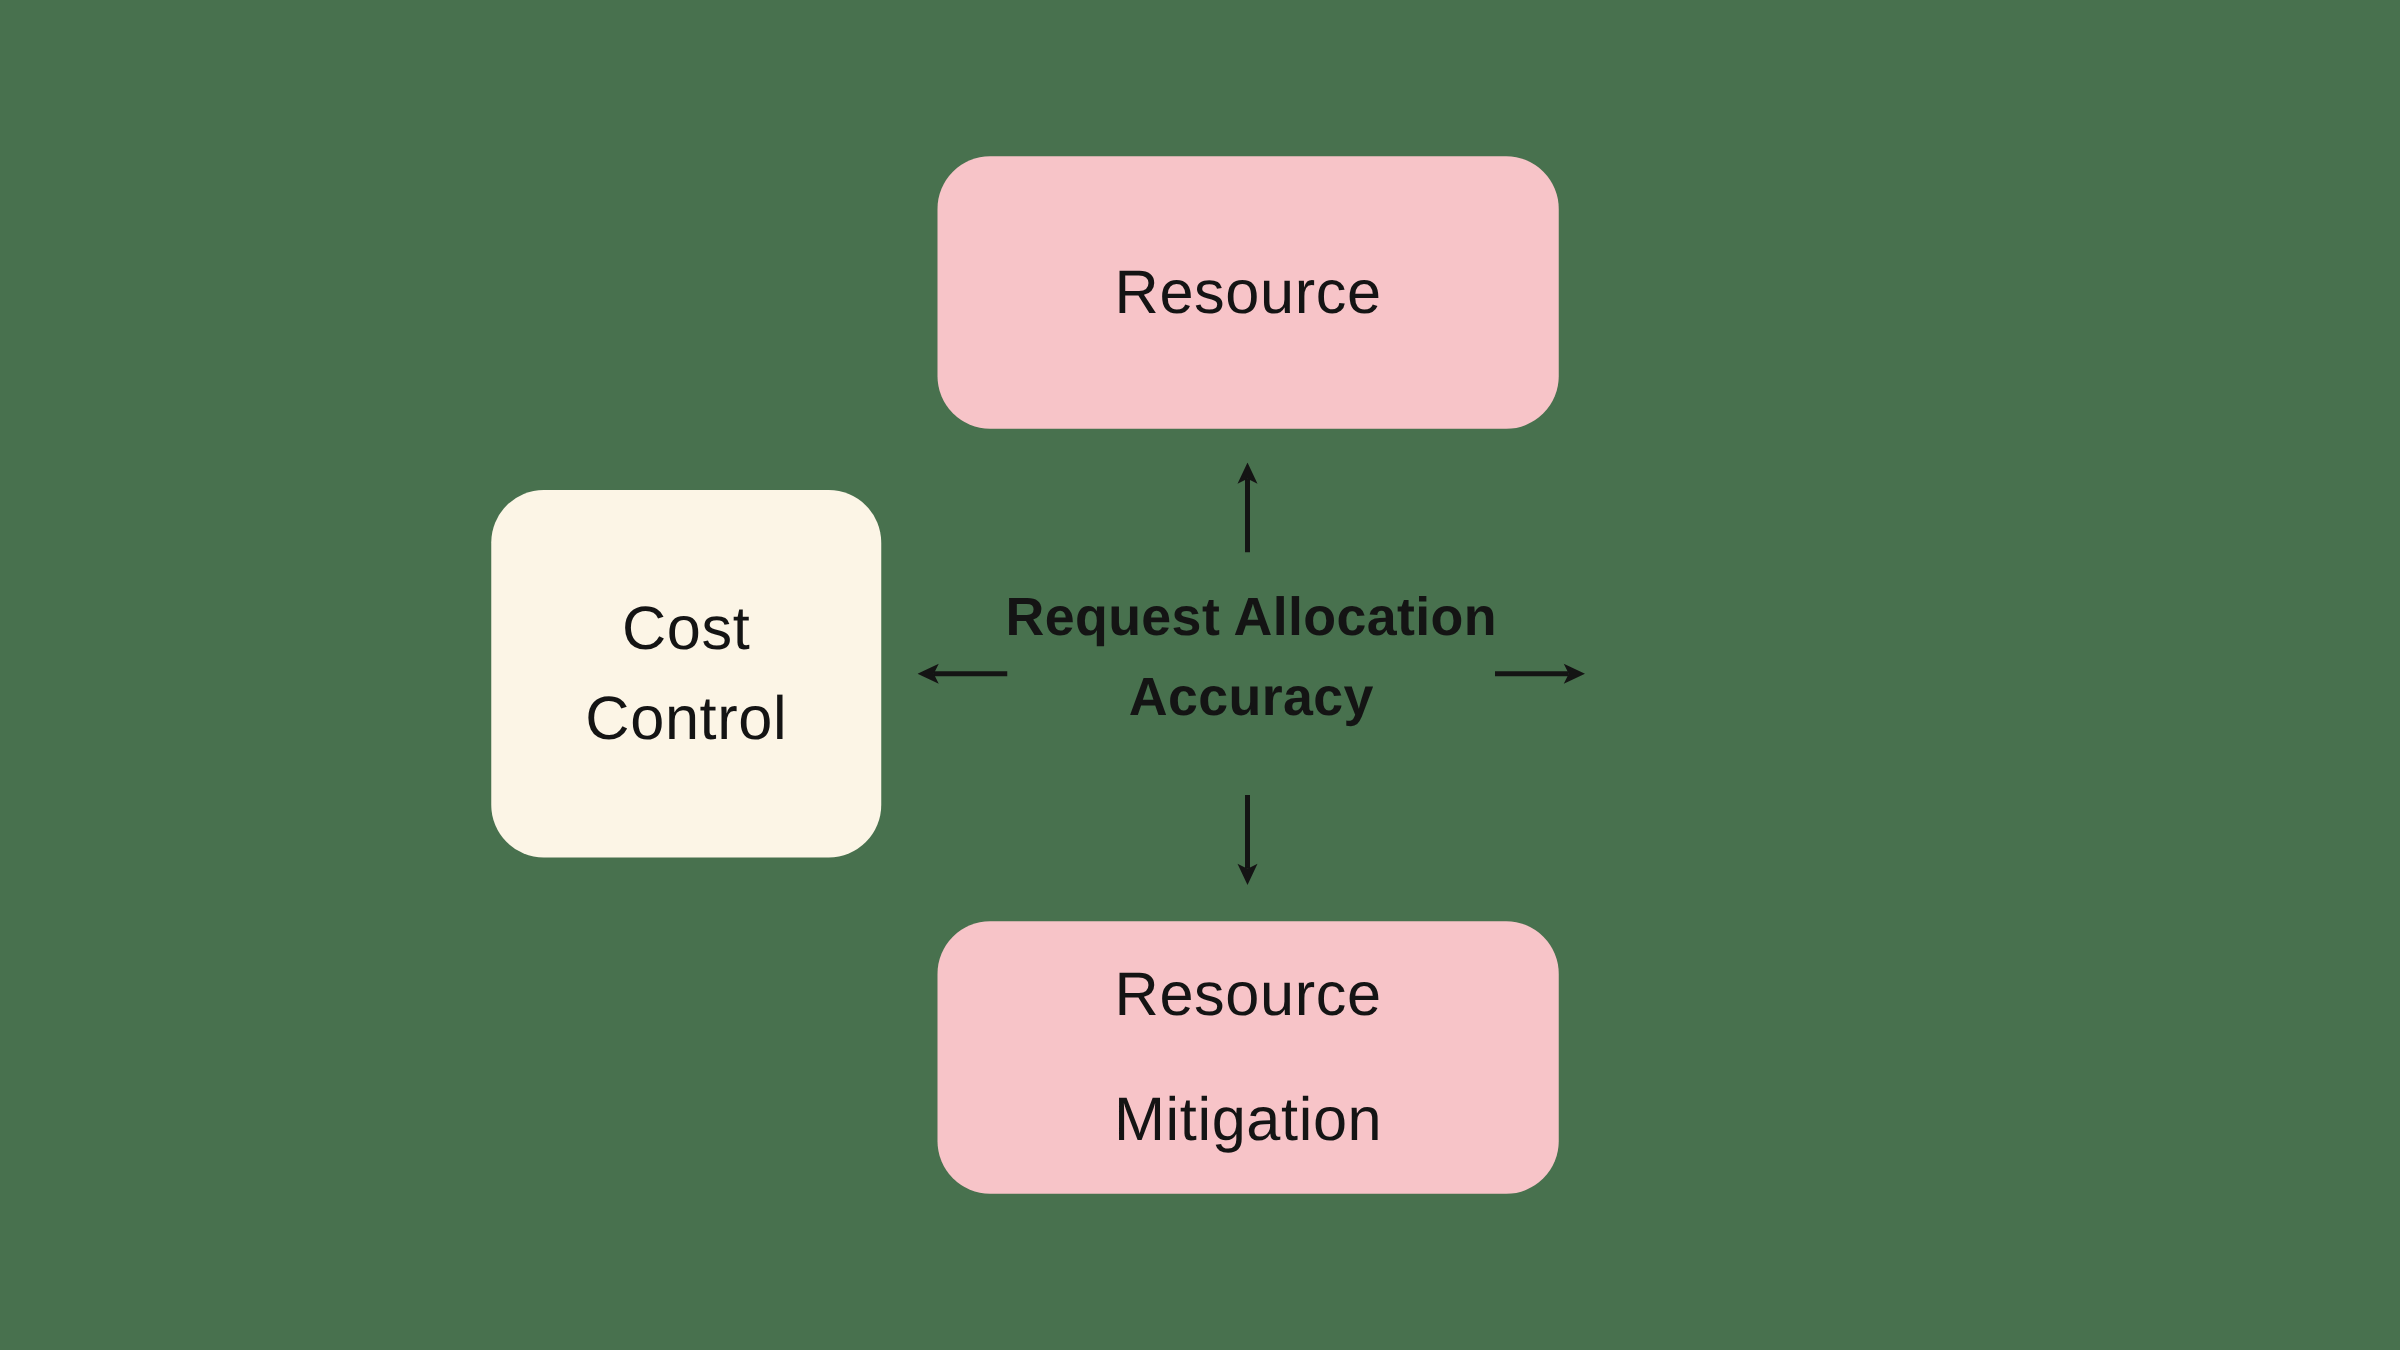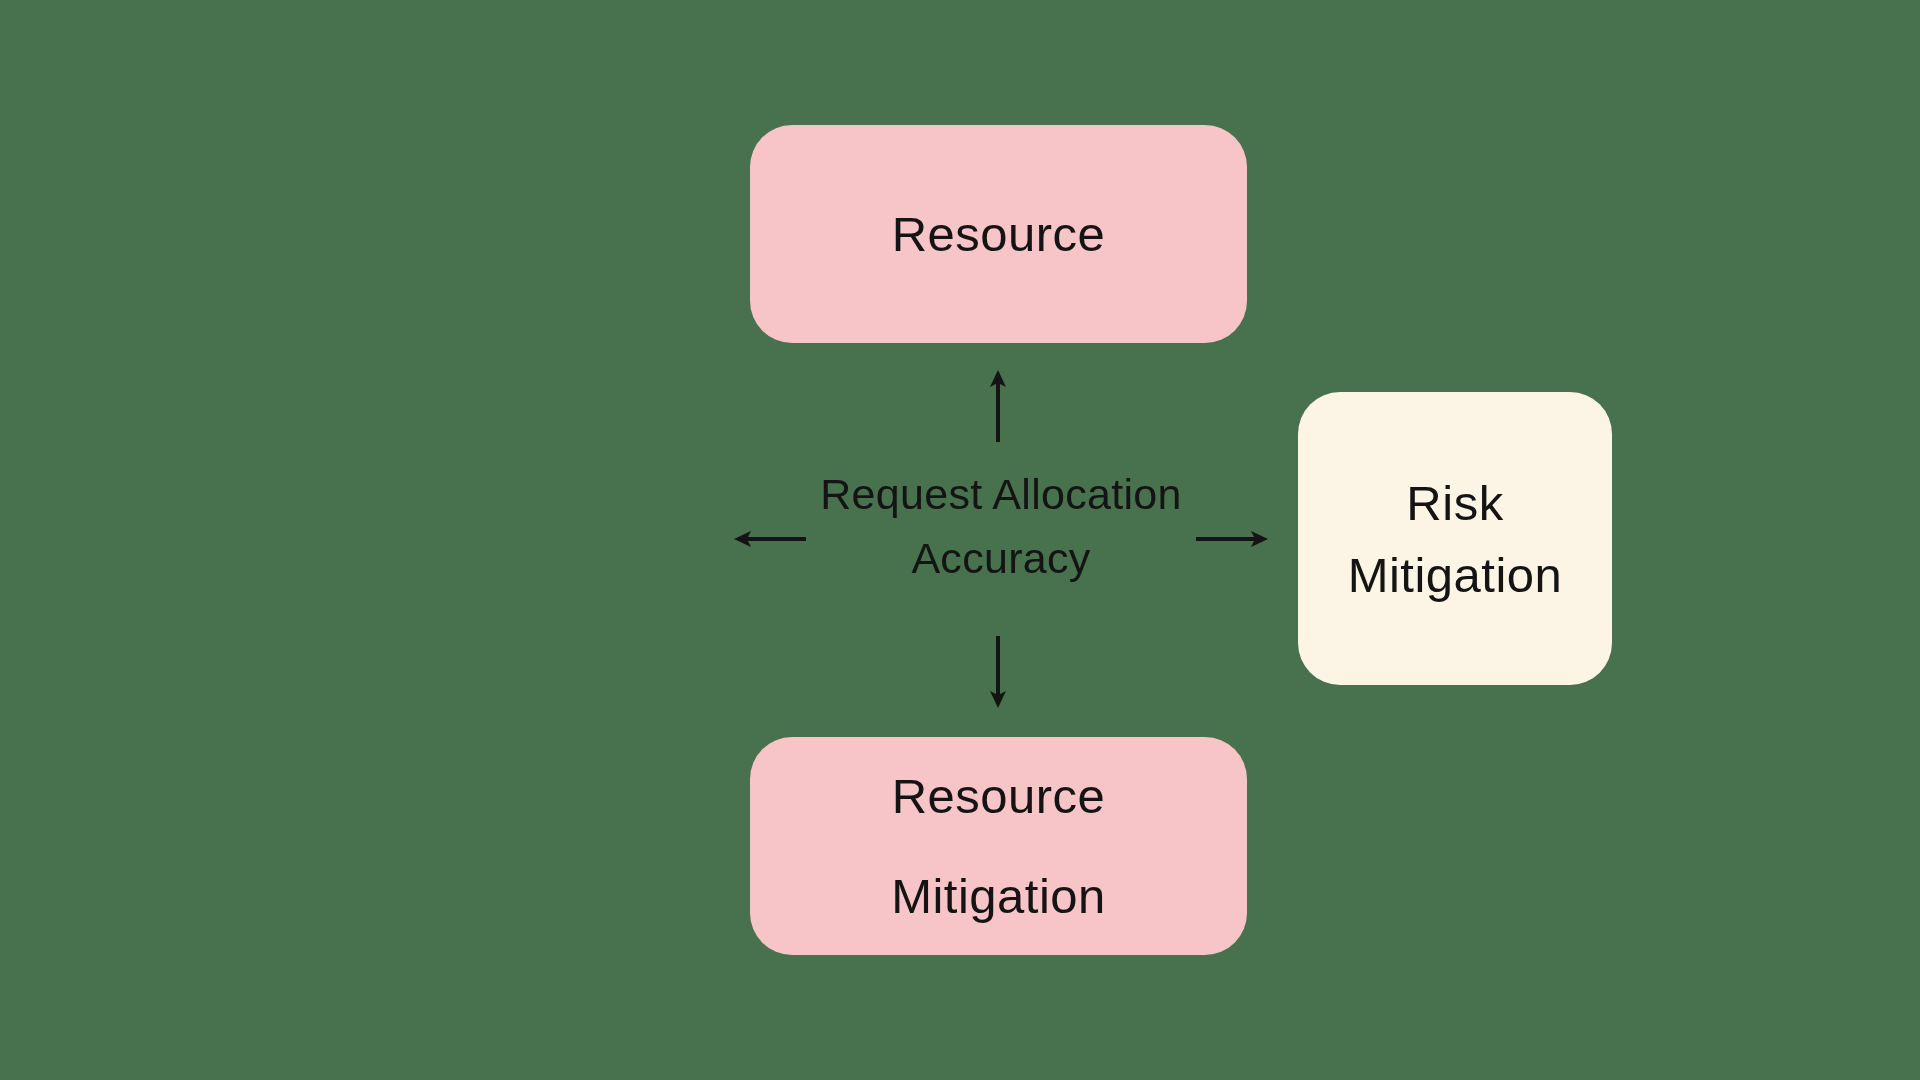--- a/index.html
+++ b/index.html
@@ -38,21 +38,21 @@
   .node-right  { left: 1298px; top: 392px; width: 314px; height: 293px; }
   .node-bottom { left: 750px;  top: 737px; width: 497px; height: 218px; }
   .center-label {
     position: absolute;
     left: 703px;
     top: 462px;
     width: 596px;
     text-align: center;
     color: #141414;
     font-size: 43px;
-    font-weight: 400;
+    font-weight: 700;
     line-height: 64px;
     letter-spacing: 0.3px;
   }
   .tline { display: block; }
   .arrow { position: absolute; }
   .arrow-up    { left: 978px;  top: 370px; }
   .arrow-down  { left: 978px;  top: 636px; }
   .arrow-left  { left: 734px;  top: 519px; }
   .arrow-right { left: 1196px; top: 519px; }
   .arrow line { stroke: #141414; stroke-width: 4px; }
@@ -60,25 +60,25 @@
 </style>
 </head>
 <body>
 
 <div class="canvas">
 
   <div class="node node-pink node-top">
     <span class="tline">Resource</span>
   </div>
 
+  <div class="node node-cream node-left">
+    <span class="tline">Cost</span>
+    <span class="tline">Control</span>
+  </div>
 
-  <div class="node node-cream node-right">
-    <span class="tline">Risk</span>
-    <span class="tline">Mitigation</span>
-  </div>
 
   <div class="node node-pink node-bottom">
     <span class="tline">Resource</span>
     <span class="tline">Mitigation</span>
   </div>
 
   <div class="center-label">
     <span class="tline">Request Allocation</span>
     <span class="tline">Accuracy</span>
   </div>

